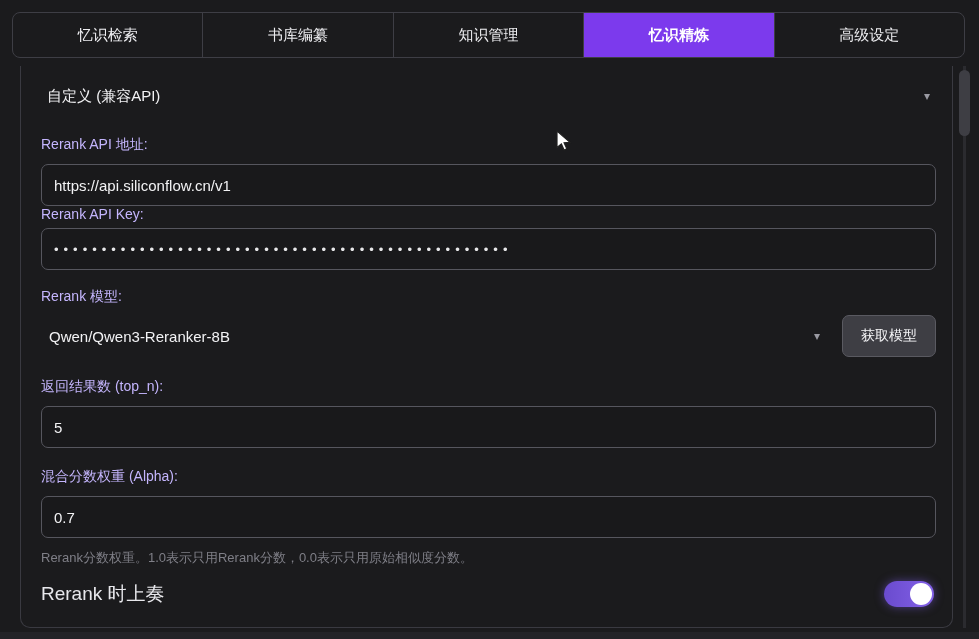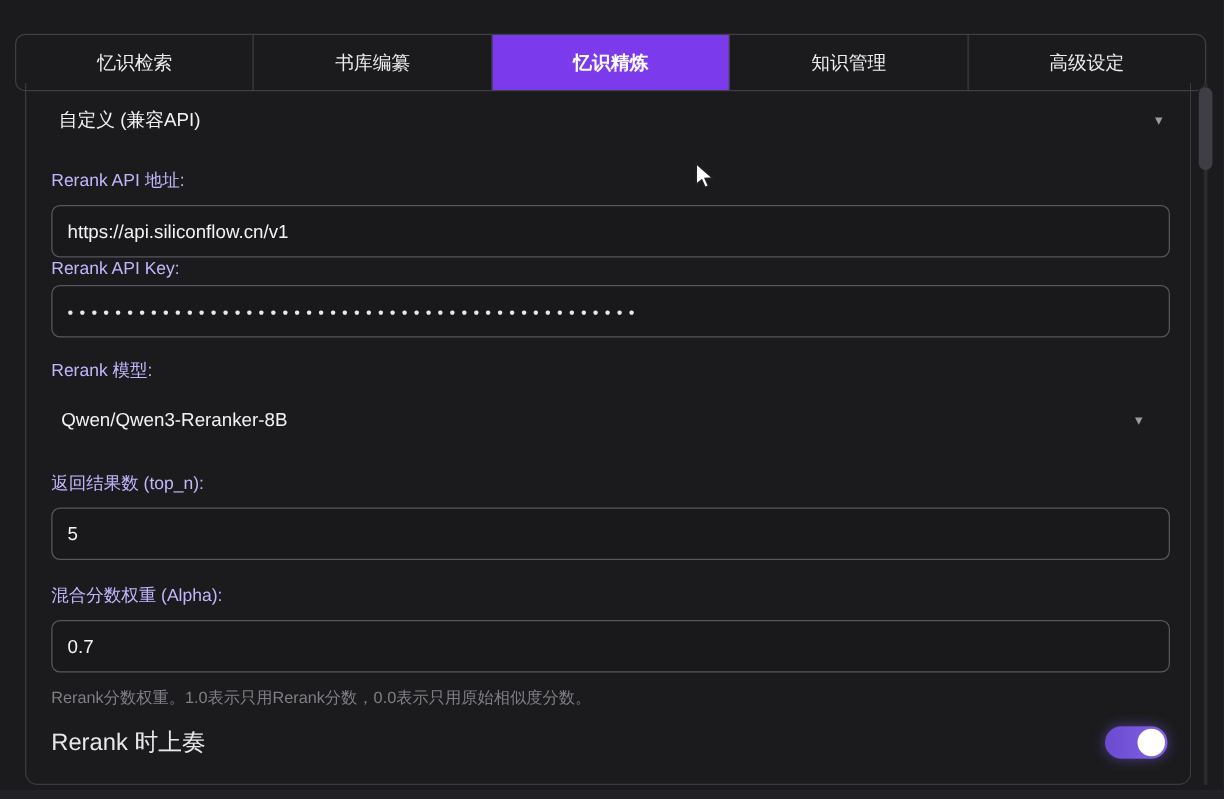--- a/index.html
+++ b/index.html
@@ -8,21 +8,21 @@
     background:#1b1b1d;
     font-family:"Liberation Sans", sans-serif;
     color:#f0f0f2;
     overflow:hidden;
     position:relative;
   }
   .screen { position:absolute; inset:0; }
 
   
   .tabbar {
-    position:absolute; left:12px; top:27px; width:953px; height:46px;
+    position:absolute; left:12px; top:12px; width:953px; height:46px;
     display:flex;
     border:1px solid #3e3e45;
     border-radius:8px;
     overflow:hidden;
     background:#1b1b1d;
   }
   .tab {
     flex:1 1 0;
     display:flex; align-items:center; justify-content:center;
     font-size:15px; font-weight:500; color:#ededf0;
@@ -138,22 +138,22 @@
   .cursor { position:absolute; left:552px; top:130px; pointer-events:none; }
 </style>
 </head>
 <body>
 
 <div class="screen">
 
   <div class="tabbar">
     <div class="tab">忆识检索</div>
     <div class="tab">书库编纂</div>
+    <div class="tab">知识管理</div>
     <div class="tab active">忆识精炼</div>
-    <div class="tab">知识管理</div>
     <div class="tab">高级设定</div>
   </div>
 
   <div class="panel">
 
     <div class="select-row">
       <span class="select-value">自定义 (兼容API)</span>
       <span class="chevron">▾</span>
     </div>
 
@@ -162,20 +162,21 @@
 
     <div class="field-label lbl-key">Rerank API Key:</div>
     <input class="text-input masked key-margin" type="text" value="••••••••••••••••••••••••••••••••••••••••••••••••" style="">
 
     <div class="field-label lbl-model">Rerank 模型:</div>
     <div class="model-row">
       <div class="model-select">
         <span class="model-value">Qwen/Qwen3-Reranker-8B</span>
         <span class="chevron">▾</span>
       </div>
+      <button class="fetch-btn">获取模型</button>
     </div>
 
     <div class="field-label lbl-topn">返回结果数 (top_n):</div>
     <input class="text-input" type="text" value="5" style="">
 
     <div class="field-label lbl-alpha">混合分数权重 (Alpha):</div>
     <input class="text-input" type="text" value="0.7" style="">
     <div class="help-text">Rerank分数权重。1.0表示只用Rerank分数，0.0表示只用原始相似度分数。</div>
 
     <div class="toggle-row">

